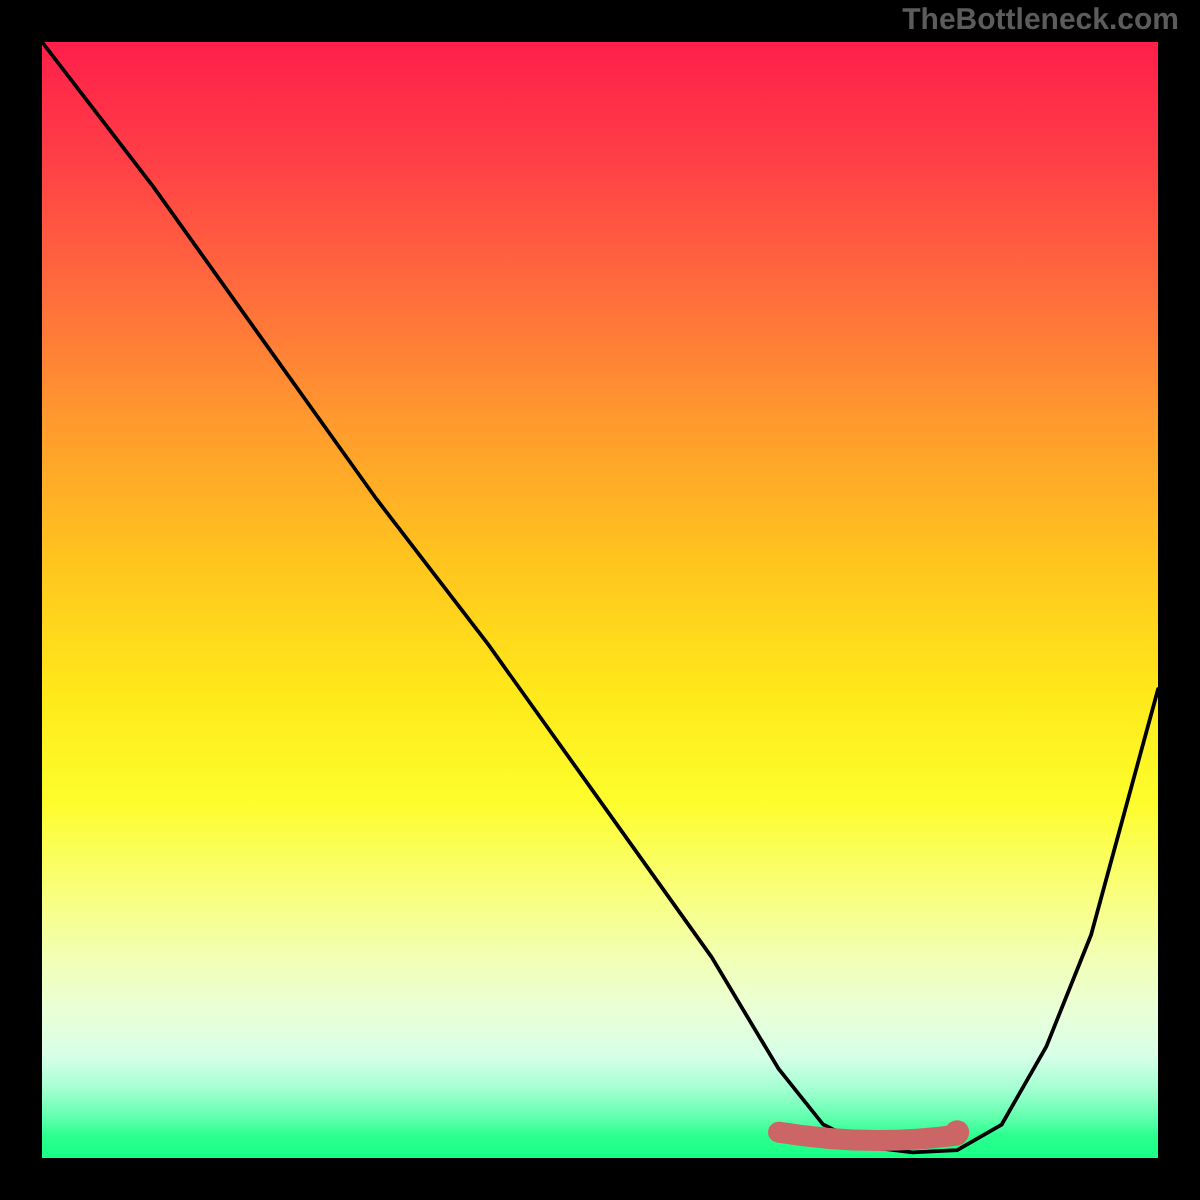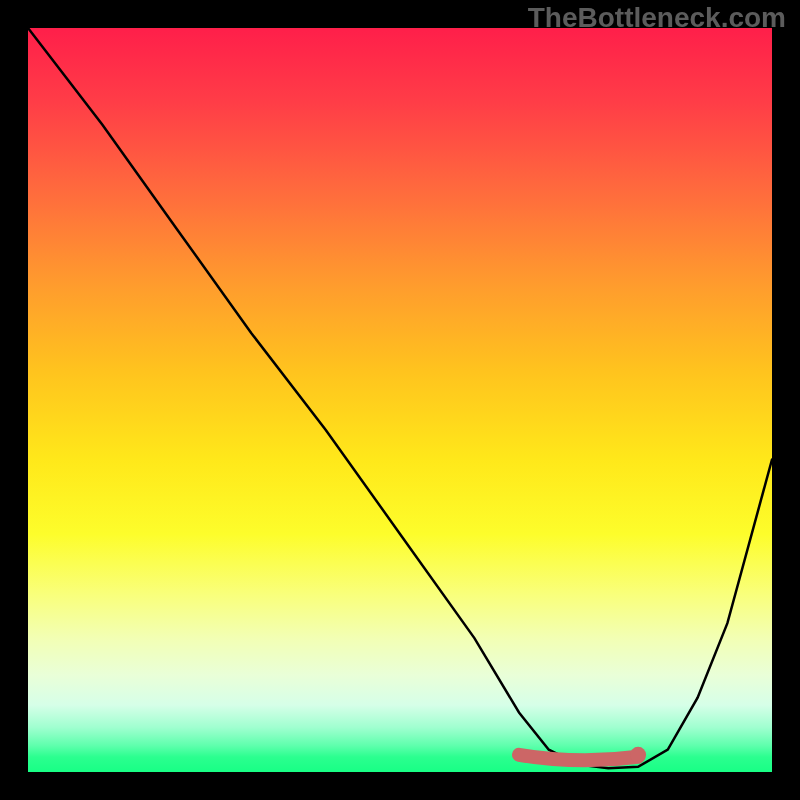--- a/index.html
+++ b/index.html
@@ -15,21 +15,21 @@
     position: relative;
     width: 800px;
     height: 800px;
     background: #000;
   }
   .watermark {
     position: absolute;
     top: 2px;
     right: 14px;
     color: #5c5c5c;
-    font-size: 28px;
+    font-size: 20px;
     font-weight: 600;
     letter-spacing: 0px;
     z-index: 20;
     text-align: center;
   }
   .plot-area {
     position: absolute;
     left: 28px;
     top: 28px;
     width: 744px;

